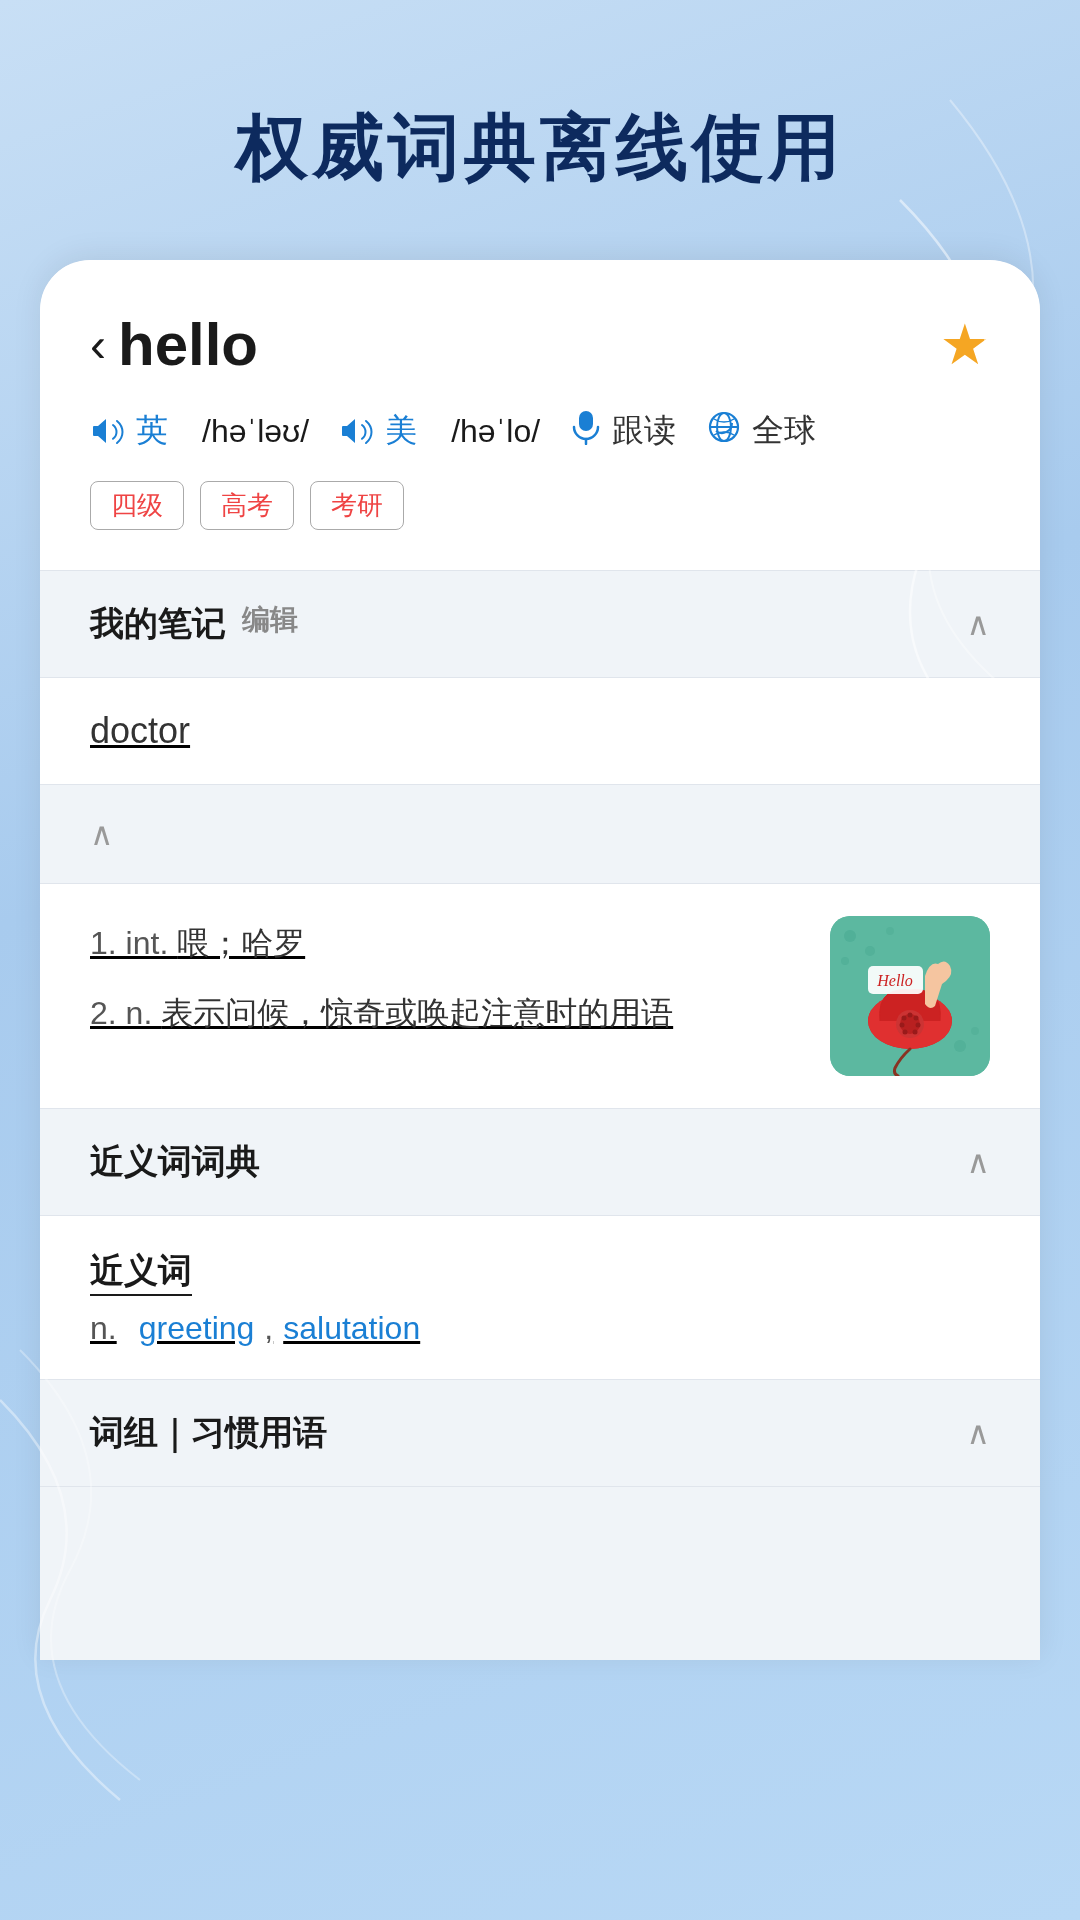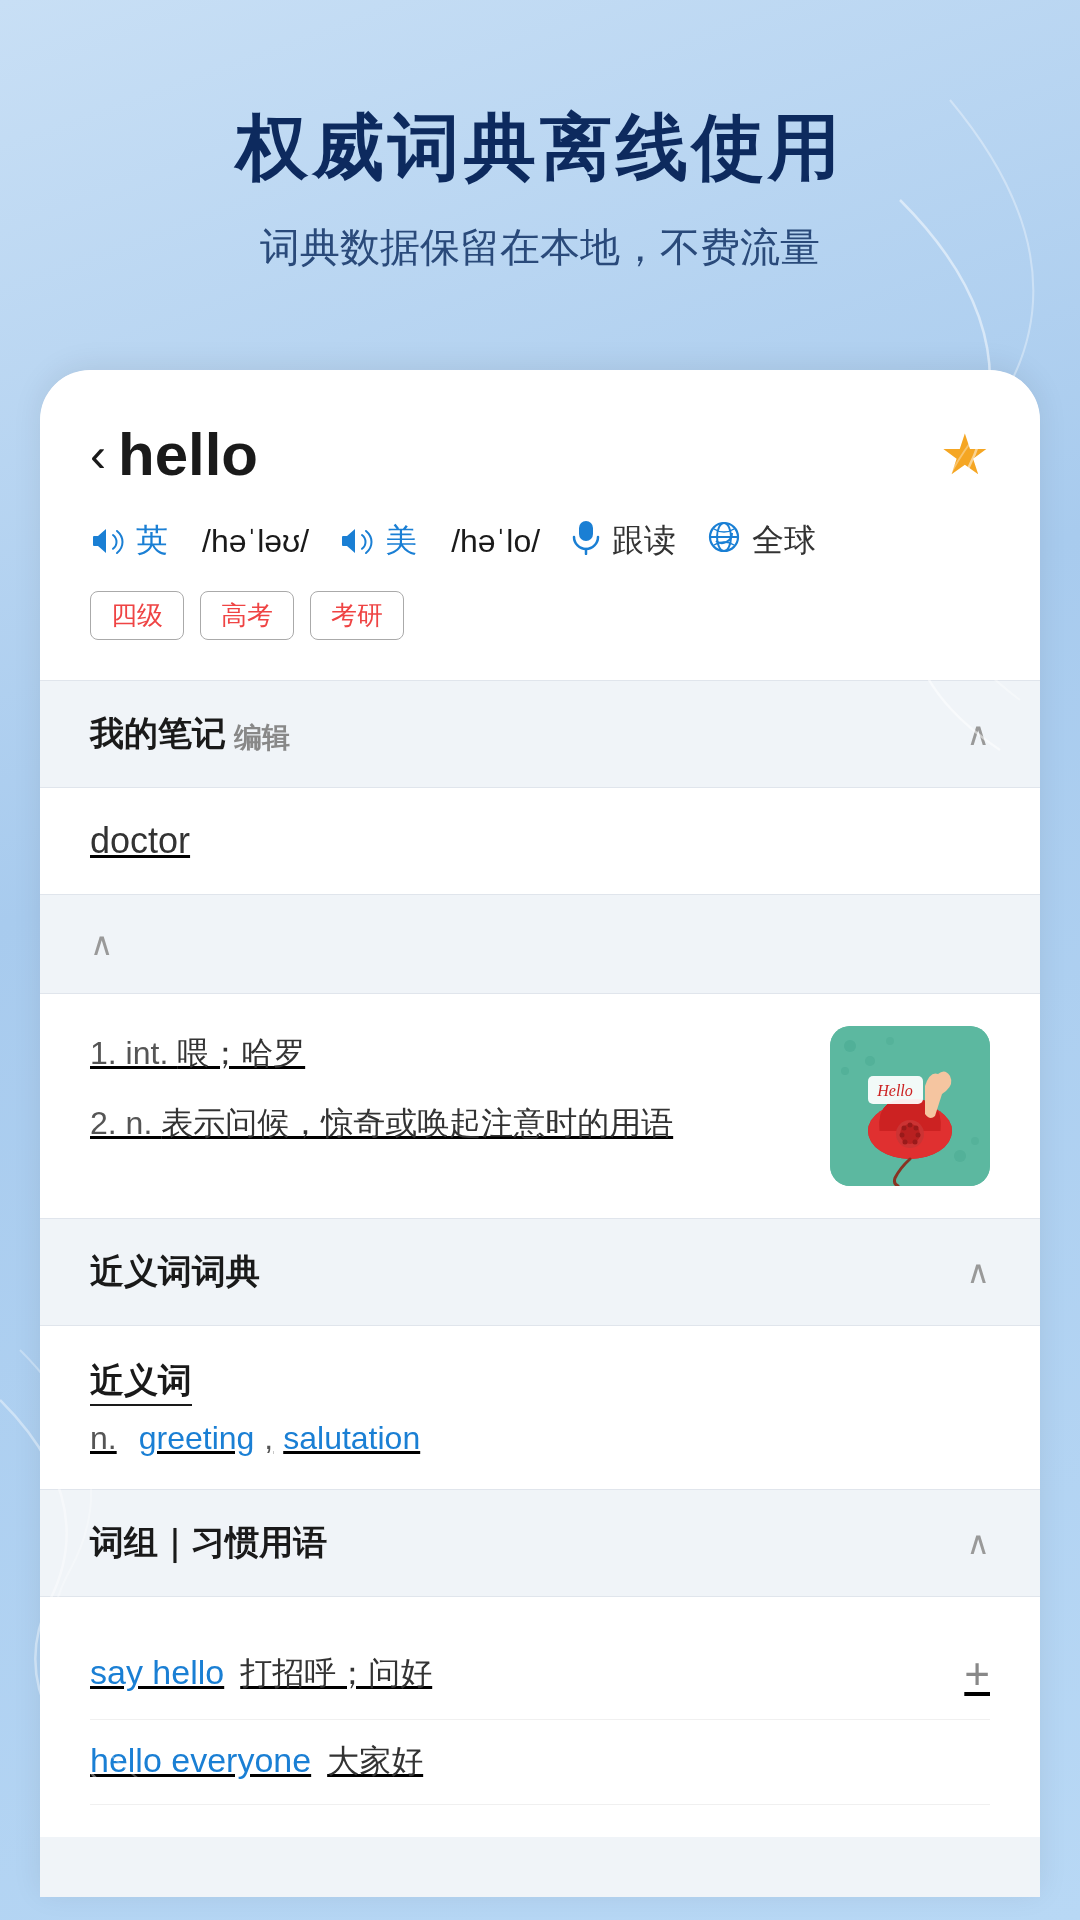--- a/index.html
+++ b/index.html
@@ -17,21 +17,21 @@
     .bg-waves {
       position: absolute;
       top: 0; left: 0; right: 0; bottom: 0;
       pointer-events: none;
       overflow: hidden;
     }
 
     
     .top-header {
       text-align: center;
-      padding: 100px 60px 95px;
+      padding: 100px 60px 40px;
     }
     .top-title {
       font-size: 72px;
       font-weight: 800;
       color: #0d2a5e;
       letter-spacing: 4px;
       margin-bottom: 24px;
     }
     .top-subtitle {
       font-size: 40px;
@@ -147,22 +147,22 @@
       display: flex;
       align-items: center;
       justify-content: space-between;
       padding: 30px 50px;
     }
     .section-title {
       font-size: 34px;
       font-weight: 600;
       color: #1a1a1a;
       display: flex;
-      align-items: flex-end;
-      gap: 8px;
+      align-items: flex-start;
+      gap: 16px;
     }
     .section-edit {
       font-size: 28px;
       color: #888;
     }
     .section-chevron {
       font-size: 32px;
       color: #999;
     }
 
@@ -281,21 +281,20 @@
   <svg width="1080" height="1920" viewBox="0 0 1080 1920" fill="none" xmlns="http://www.w3.org/2000/svg">
     <path d="M900 200 Q1050 350 950 500 Q850 650 1000 750" stroke="white" stroke-width="2.5" fill="none" opacity="0.5"></path>
     <path d="M950 100 Q1100 280 980 430 Q860 580 1020 700" stroke="white" stroke-width="2" fill="none" opacity="0.35"></path>
     <path d="M0 1400 Q100 1500 50 1600 Q0 1700 120 1800" stroke="white" stroke-width="2.5" fill="none" opacity="0.4"></path>
     <path d="M20 1350 Q130 1460 70 1570 Q10 1680 140 1780" stroke="white" stroke-width="2" fill="none" opacity="0.3"></path>
   </svg>
 </div>
 
 <div class="top-header">
   <div class="top-title">权威词典离线使用</div>
-  <div class="top-subtitle">词典数据保留在本地，不费流量</div>
 </div>
 
 <div class="main-card">
 
   <div class="word-header">
     <div class="word-title-row">
       <div class="word-back">
         <span class="back-chevron">‹</span>
         <span class="word-text">hello</span>
       </div>
@@ -454,30 +453,15 @@
 
   <div class="section-divider"></div>
   <div class="section-header">
     <div class="section-title">
       <span>词组｜习惯用语</span>
     </div>
     <span class="section-chevron">∧</span>
   </div>
 
   <div class="section-divider"></div>
-  <div class="section-content">
-    <div class="phrase-item">
-      <div class="phrase-left">
-        <span class="phrase-word">say hello</span>
-        <span class="phrase-meaning">打招呼；问好</span>
-      </div>
-      <span class="phrase-add">+</span>
-    </div>
-    <div class="phrase-item">
-      <div class="phrase-left">
-        <span class="phrase-word">hello everyone</span>
-        <span class="phrase-meaning">大家好</span>
-      </div>
-    </div>
-  </div>
 
   <div class="bottom-spacer"></div>
 </div>
 
 </body></html>

